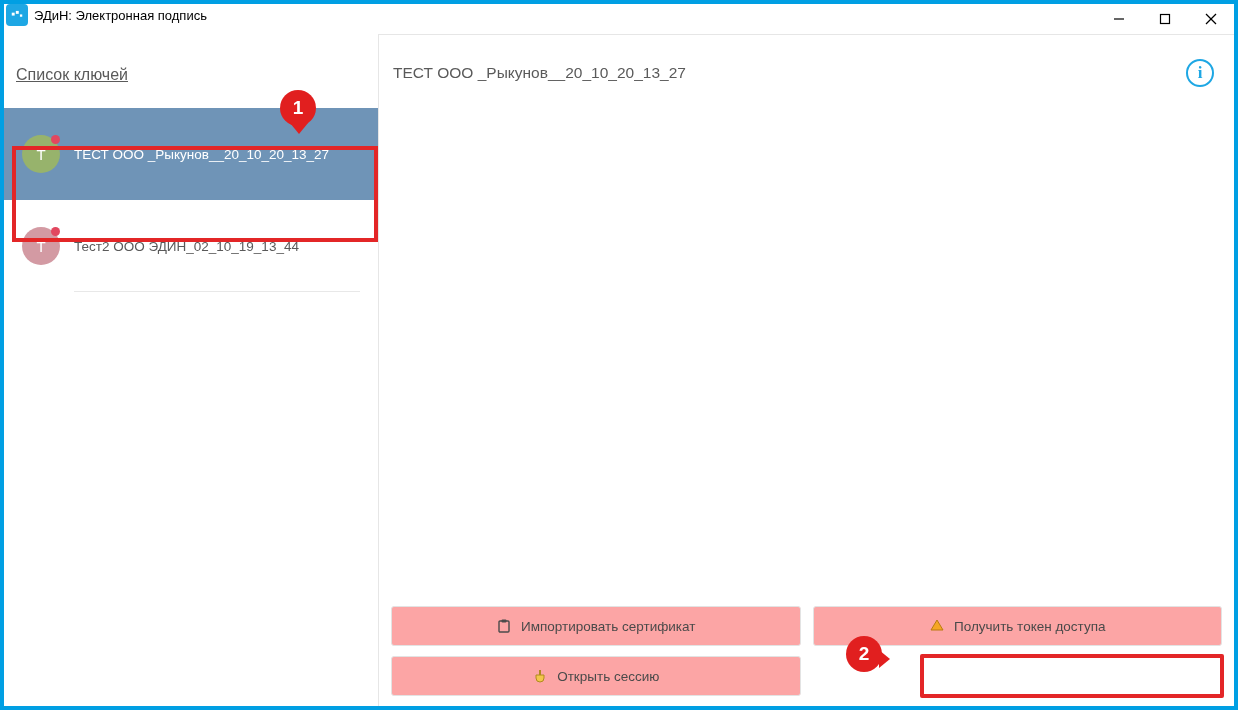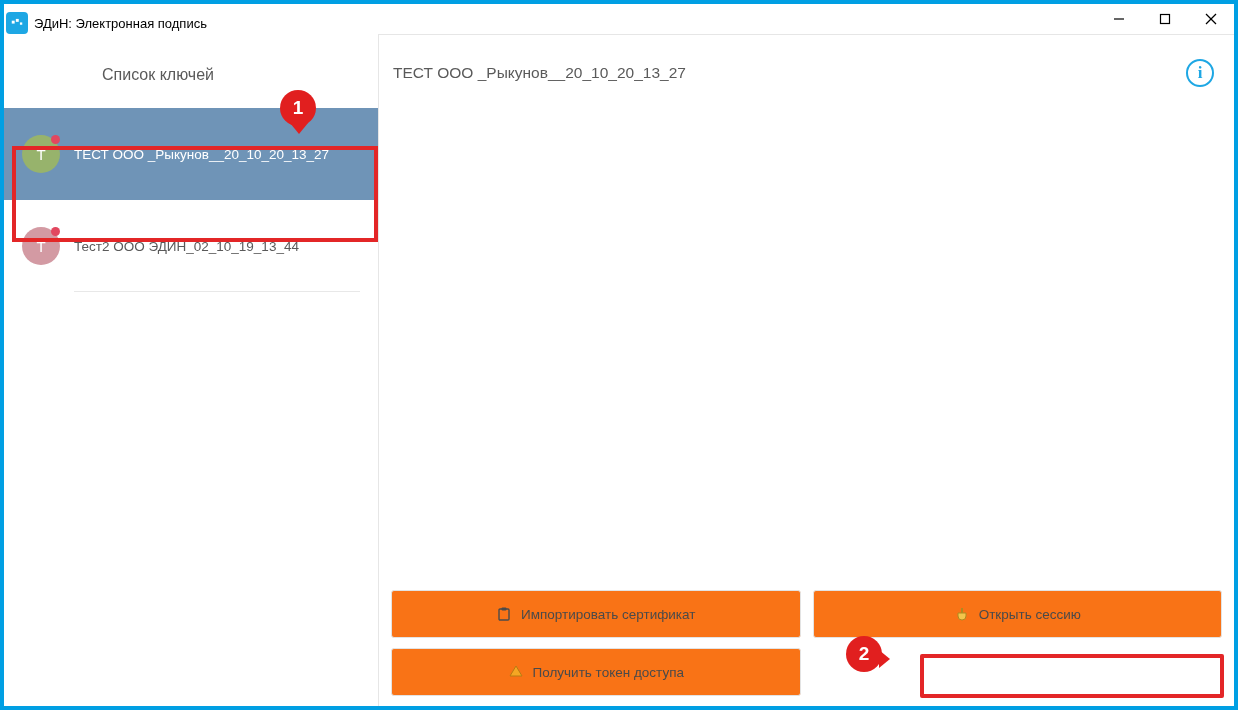--- a/index.html
+++ b/index.html
@@ -16,21 +16,21 @@
       border: 4px solid #009fe3;
       background: #ffffff;
       display: flex;
       flex-direction: column;
     }
     
     .titlebar {
       height: 30px;
       background: #ffffff;
       display: flex;
-      align-items: flex-end;
+      align-items: flex-start;
       justify-content: space-between;
       padding: 0 0 0 2px;
     }
     .titlebar-left {
       display: flex;
       align-items: center;
       gap: 6px;
     }
     .app-icon {
       width: 22px;
@@ -74,24 +74,24 @@
     .sidebar {
       width: 374px;
       display: flex;
       flex-direction: column;
       padding-top: 8px;
     }
     .sidebar-header {
       font-size: 16px;
       color: #5a5a5a;
       padding: 24px 0 24px 0;
-      text-align: center;
       width: 284px;
       margin-left: 12px;
       position: relative;
+      text-decoration: underline;
     }
     .key-item {
       height: 92px;
       display: flex;
       align-items: center;
       padding: 0 18px;
       gap: 14px;
       position: relative;
     }
     .key-item.selected {
@@ -214,23 +214,23 @@
     .main-body { flex: 1; }
     .main-footer {
       padding: 8px 12px 10px 12px;
       display: grid;
       grid-template-columns: 1fr 1fr;
       grid-template-rows: auto auto;
       gap: 10px 12px;
       position: relative;
     }
     .action-btn {
-      height: 48px;
+      height: 40px;
       border: 1px solid #e3e3e3;
-      background: #f97316;
+      background: #fca5a5;
       border-radius: 3px;
       display: flex;
       align-items: center;
       justify-content: center;
       gap: 9px;
       font-size: 13.5px;
       color: #4a4a4a;
     }
     .action-btn .ic { width: 16px; height: 16px; display:inline-flex; align-items:center; justify-content:center; }
 
@@ -334,34 +334,34 @@
               <svg viewBox="0 0 16 16">
                   <rect x="3" y="3" width="10" height="11" rx="1" fill="none" stroke="#4b4b4b" stroke-width="1.4"></rect>
                   <rect x="5.5" y="1.5" width="5" height="3" rx="1" fill="#4b4b4b"></rect>
                 </svg>
             </span>
             <span>Импортировать сертификат</span>
           </button>
           <button class="action-btn">
             <span class="ic">
               <svg viewBox="0 0 16 16">
+                  <path d="M8 2 L14 12 L2 12 Z" fill="#f5a623" stroke="#b97b12" stroke-width="1"></path>
+                </svg>
+            </span>
+            <span>Получить токен доступа</span>
+          </button>
+          <button class="action-btn">
+            <span class="ic">
+              <svg viewBox="0 0 16 16">
                   <path d="M4 7 L4 10 Q4 14 8 14 Q12 14 12 10 L12 7 Z" fill="#f3c54b" stroke="#b08a1f" stroke-width="1"></path>
                   <rect x="7" y="2" width="2" height="5" fill="#b08a1f"></rect>
                 </svg>
             </span>
             <span>Открыть сессию</span>
           </button>
-          <button class="action-btn">
-            <span class="ic">
-              <svg viewBox="0 0 16 16">
-                  <path d="M8 2 L14 12 L2 12 Z" fill="#f5a623" stroke="#b97b12" stroke-width="1"></path>
-                </svg>
-            </span>
-            <span>Получить токен доступа</span>
-          </button>
         </div>
 
         <div class="highlight2"></div>
         <div class="callout callout2" style="position:absolute;">
           <span>2</span>
         </div>
       </div>
     </div>
 
   </div>

